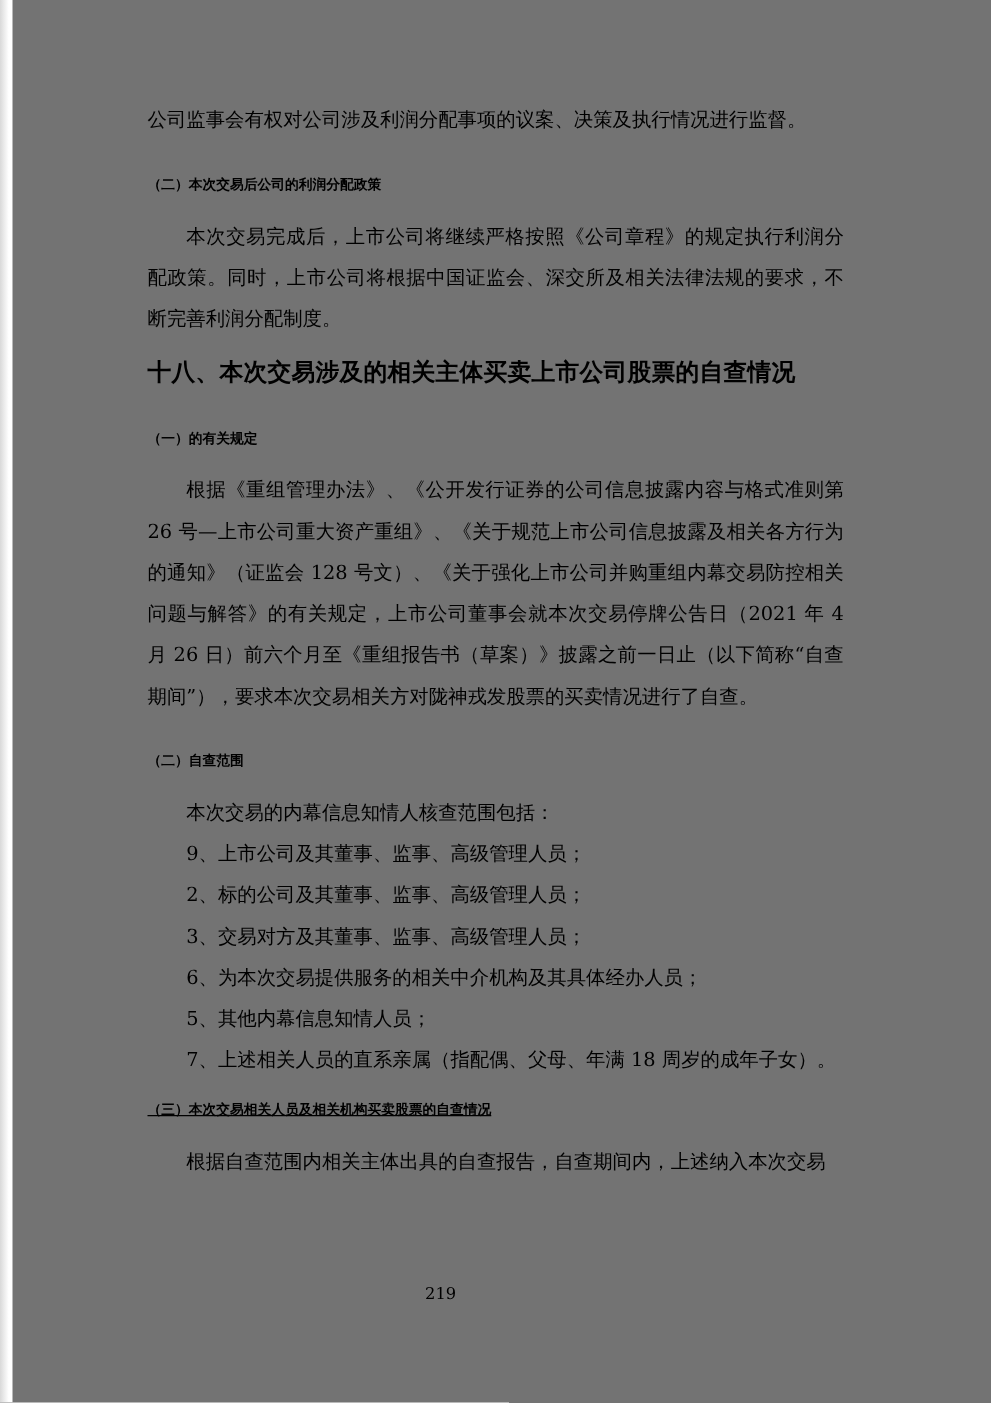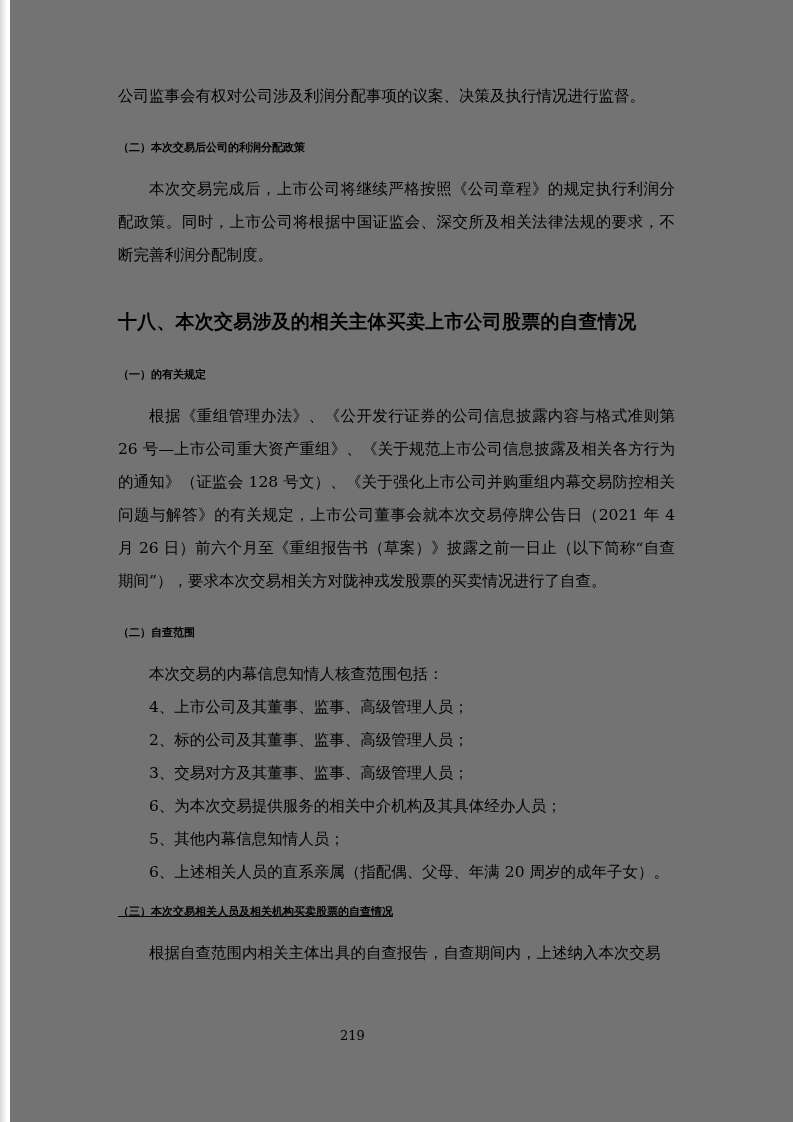--- a/index.html
+++ b/index.html
@@ -42,22 +42,22 @@
   p.indent {
     text-indent: 2em;
   }
   p.body {
     margin-bottom: 0;
   }
   .h-major {
     font-size: 19px;
     font-weight: bold;
     line-height: 34px;
-    margin: 34px 0 12px 0;
-    font-family: Liberation Mono, monospace;
+    margin: 10px 0 12px 0;
+    font-family: Liberation Sans, sans-serif;
     letter-spacing: 0.2px;
   }
   .h-sub {
     font-size: 11px;
     font-weight: bold;
     line-height: 34px;
     margin: 18px 0 8px 0;
     font-family: "DejaVu Sans", "Liberation Sans", sans-serif;
   }
   .h-sub.narrow {
@@ -97,26 +97,26 @@
     <div class="h-major">十八、本次交易涉及的相关主体买卖上市公司股票的自查情况</div>
 
     <div class="h-sub">（一）的有关规定</div>
 
     <p class="indent">根据《重组管理办法》、《公开发行证券的公司信息披露内容与格式准则第 26 号—上市公司重大资产重组》、《关于规范上市公司信息披露及相关各方行为的通知》（证监会 128 号文）、《关于强化上市公司并购重组内幕交易防控相关问题与解答》的有关规定，上市公司董事会就本次交易停牌公告日（2021 年 4 月 26 日）前六个月至《重组报告书（草案）》披露之前一日止（以下简称“自查期间”），要求本次交易相关方对陇神戎发股票的买卖情况进行了自查。</p>
 
     <div class="h-sub">（二）自查范围</div>
 
     <p class="indent">本次交易的内幕信息知情人核查范围包括：</p>
 
-    <p class="list-item">4、上市公司及其董事、监事、高级管理人员；</p>
+    <p class="list-item">9、上市公司及其董事、监事、高级管理人员；</p>
     <p class="list-item">2、标的公司及其董事、监事、高级管理人员；</p>
     <p class="list-item">3、交易对方及其董事、监事、高级管理人员；</p>
     <p class="list-item">6、为本次交易提供服务的相关中介机构及其具体经办人员；</p>
     <p class="list-item">5、其他内幕信息知情人员；</p>
-    <p class="list-item">6、上述相关人员的直系亲属（指配偶、父母、年满 20 周岁的成年子女）。</p>
+    <p class="list-item">7、上述相关人员的直系亲属（指配偶、父母、年满 18 周岁的成年子女）。</p>
 
     <div class="h-sub narrow">（三）本次交易相关人员及相关机构买卖股票的自查情况</div>
 
     <p class="indent">根据自查范围内相关主体出具的自查报告，自查期间内，上述纳入本次交易</p>
 
   </div>
 
   <div class="footer">219</div>
 </div>
 

